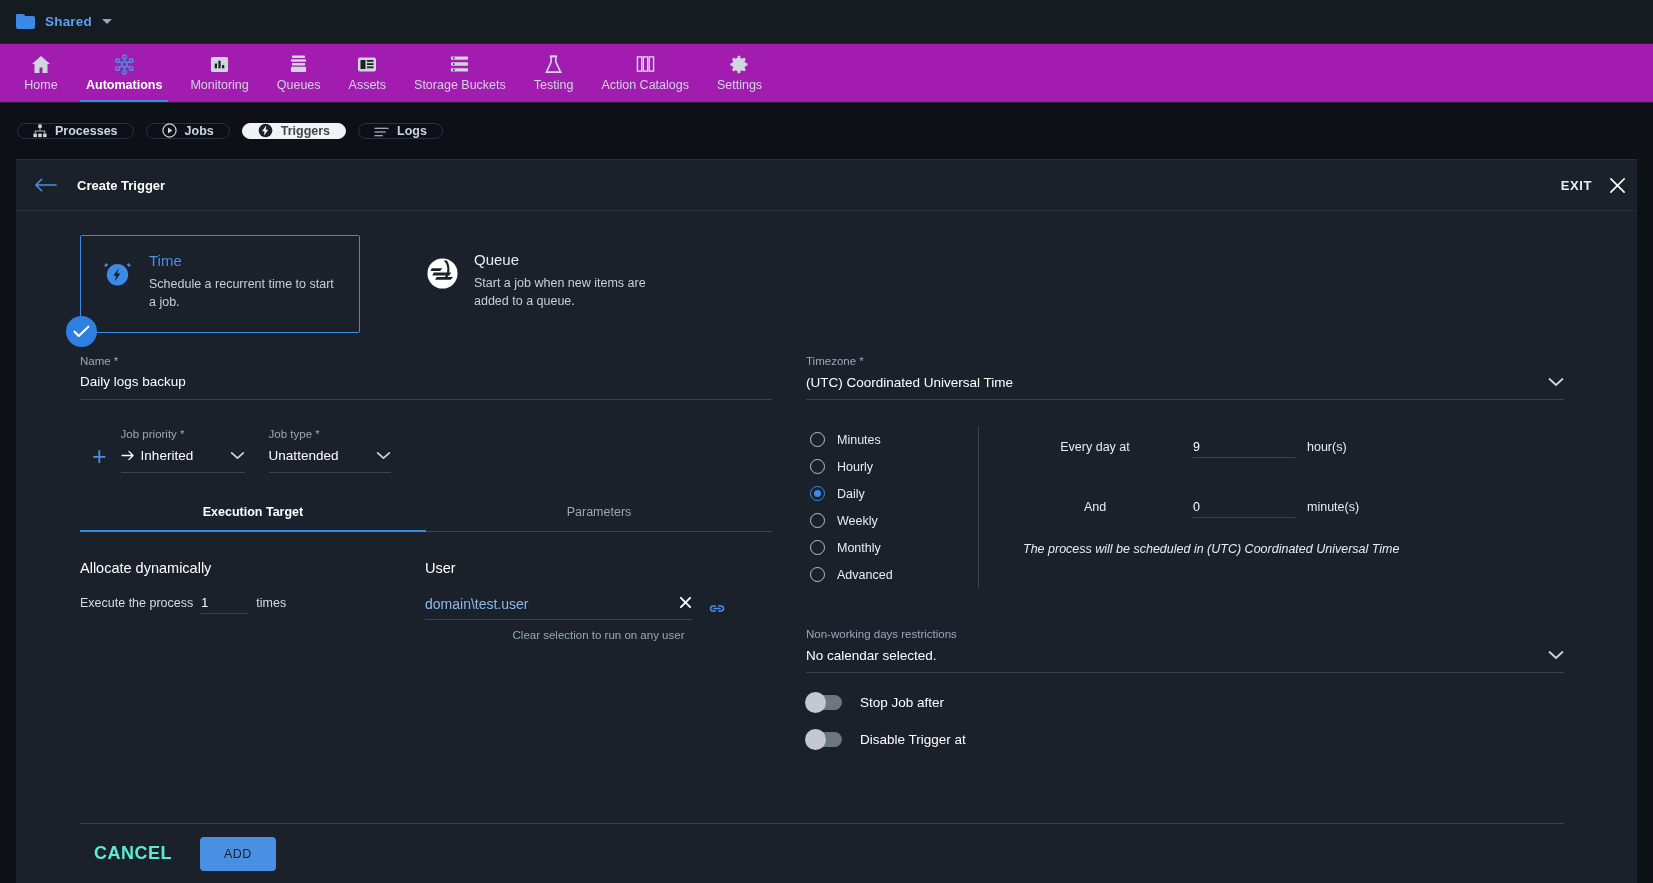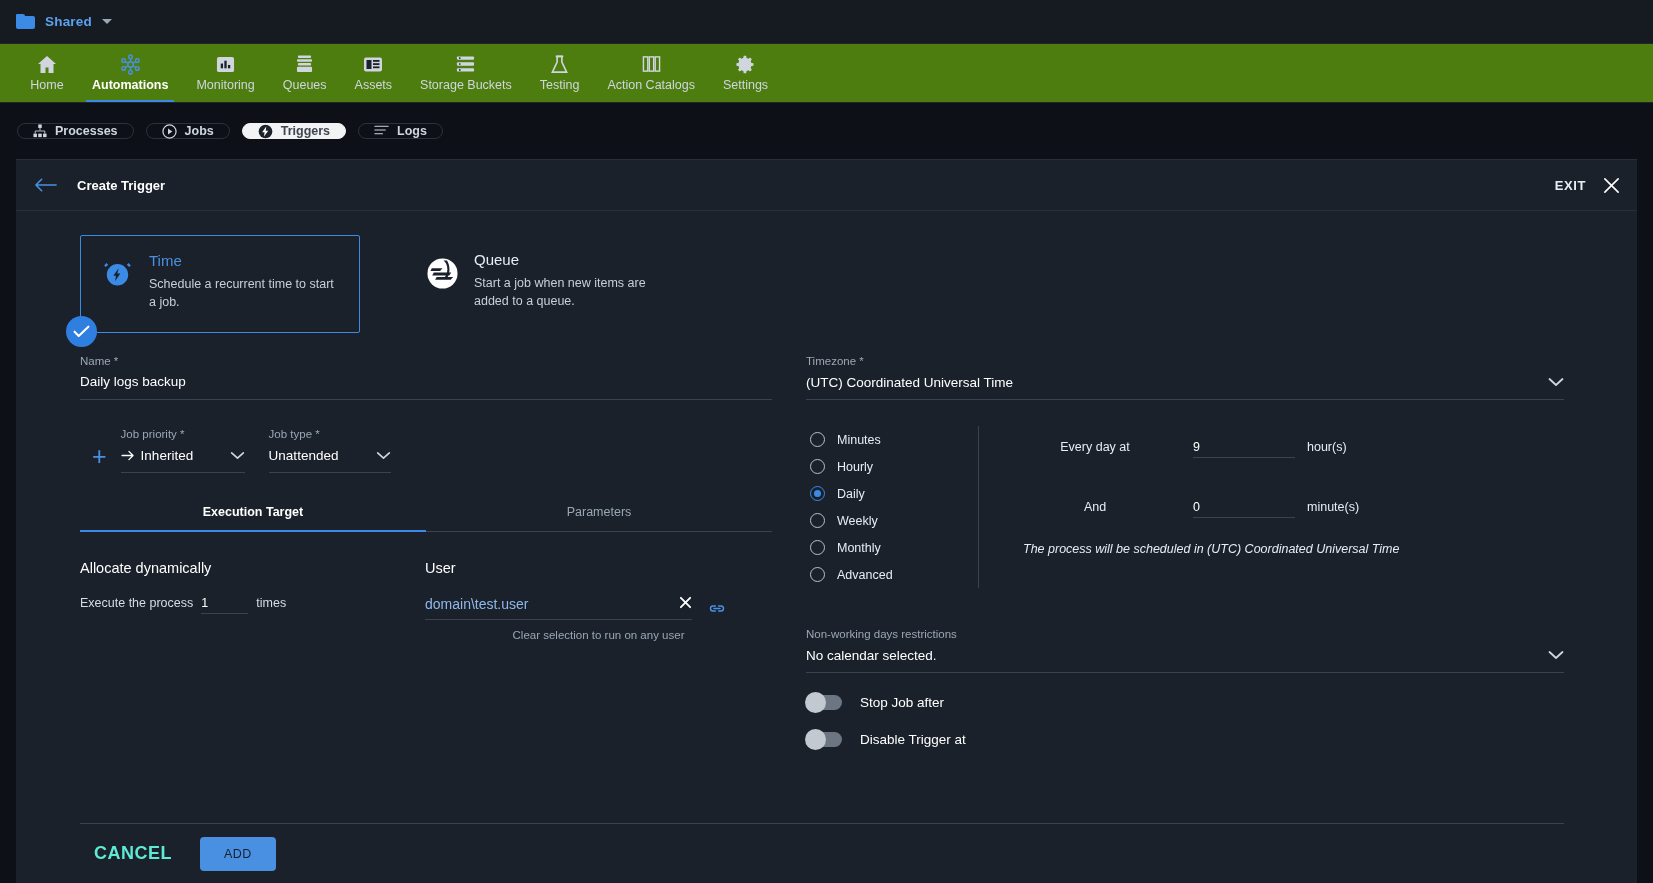--- a/index.html
+++ b/index.html
@@ -32,22 +32,22 @@
   .folder-name { color: #5aa1ef; font-size: 13.5px; font-weight: bold; letter-spacing: .2px;}
   .caret-down {
     width: 0; height: 0; margin-left: 10px;
     border-left: 5px solid transparent; border-right: 5px solid transparent;
     border-top: 5px solid #9aa7b4;
   }
 
   
   .main-nav {
     height: 59px; display: flex; align-items: stretch;
-    background: #4d7c0f; border-bottom: 1px solid #21262d;
-    padding-left: 16px;
+    background: #a21caf; border-bottom: 1px solid #21262d;
+    padding-left: 10px;
   }
   .nav-item {
     display: flex; flex-direction: column; align-items: center; justify-content: center;
     min-width: 62px; padding: 0 14px; position: relative; cursor: pointer;
     color: #cfd6de;
   }
   .nav-item .nav-label { font-size: 12.5px; margin-top: 4px; white-space: nowrap; }
   .nav-item.active .nav-label { color: #ffffff; font-weight: bold; }
   .nav-item.active::after {
     content: ""; position: absolute; left: 8px; right: 8px; bottom: 0;
@@ -55,36 +55,36 @@
   }
   .nav-icon { height: 19px; display: flex; align-items: center; justify-content: center; }
   .nav-icon svg { display: block; }
 
   
   .subnav {
     height: 55px; display: flex; align-items: center; gap: 12px;
     padding-left: 17px; background: #0d1117;
   }
   .pill {
-    height: 16px; display: flex; align-items: flex-start; gap: 8px;
+    height: 16px; display: flex; align-items: flex-end; gap: 8px;
     padding: 0 15px; border-radius: 16px;
     border: 1px solid #2b323b; color: #cfd6de; font-size: 12.5px; font-weight: bold;
     background: transparent; cursor: pointer;
   }
   .pill.active { background: #f2f3f5; color: #3f464f; border-color: #f2f3f5; }
   .pill svg { display: block; }
 
   
   .panel {
     position: absolute; left: 16px; top: 159px; right: 16px; bottom: 0;
     background: #1a212b; border-top: 1px solid #262f3a;
   }
   .panel-header {
     height: 51px; display: flex; align-items: center;
-    border-bottom: 1px solid #262f3a; padding: 0 16px 0 18px;
+    border-bottom: 1px solid #262f3a; padding: 0 10px 0 18px;
   }
   .back-arrow { color: #4a90e2; cursor: pointer; display: flex; align-items: center;}
   .panel-title { font-size: 13px; font-weight: bold; margin-left: 20px; color:#fff; }
   .header-right { margin-left: auto; display: flex; align-items: center; gap: 16px; }
   .exit-label { font-size: 13px; font-weight: bold; letter-spacing: .6px; cursor: pointer; }
   .close-x { cursor: pointer; display: flex; align-items: center; }
 
   
   .cards { display: flex; padding: 24px 0 0 64px; gap: 46px; }
   .card {

